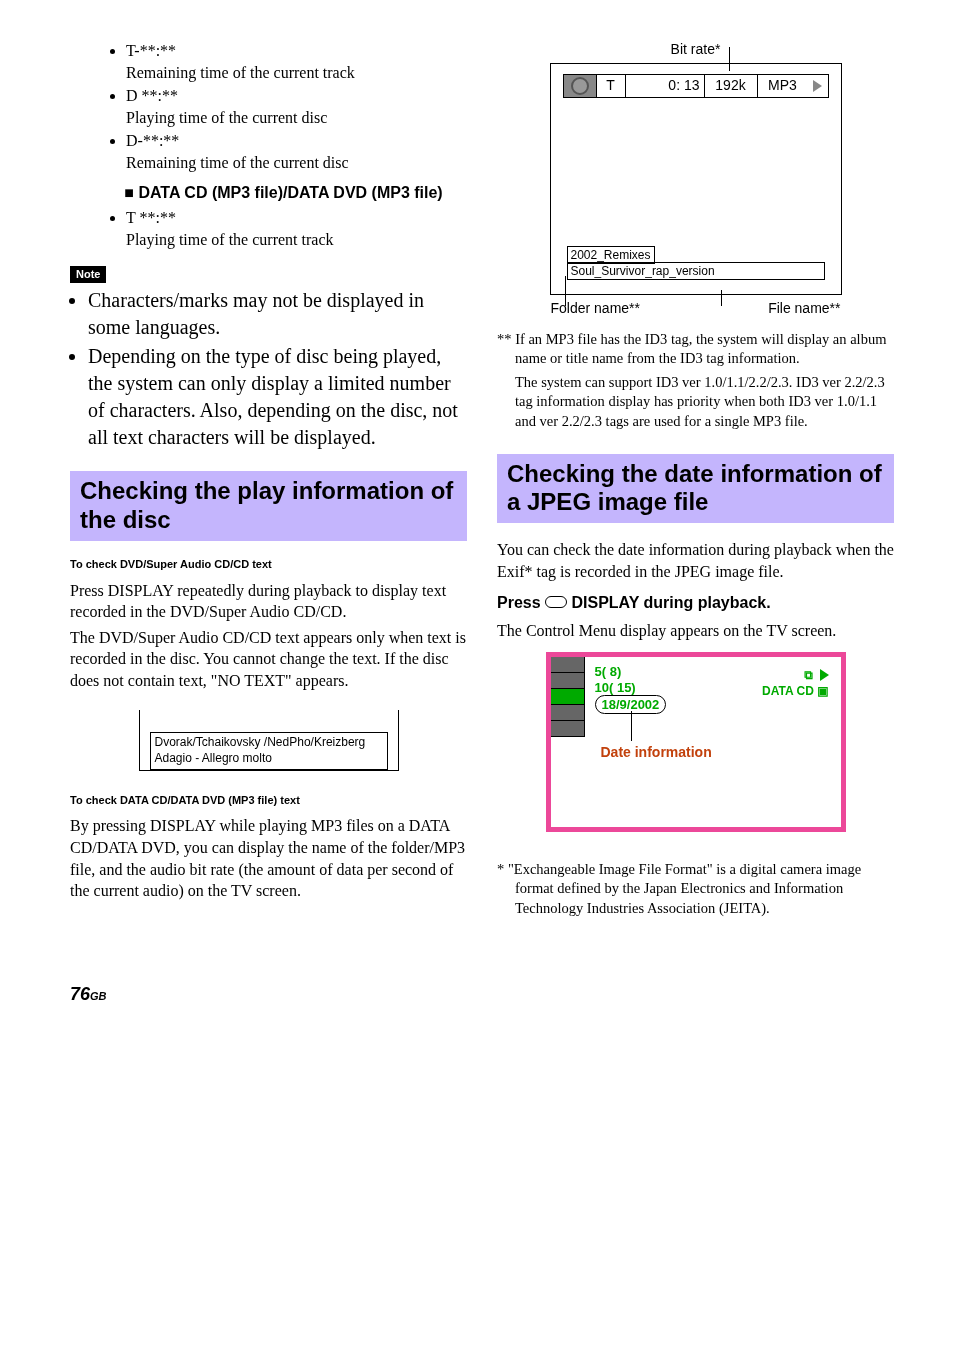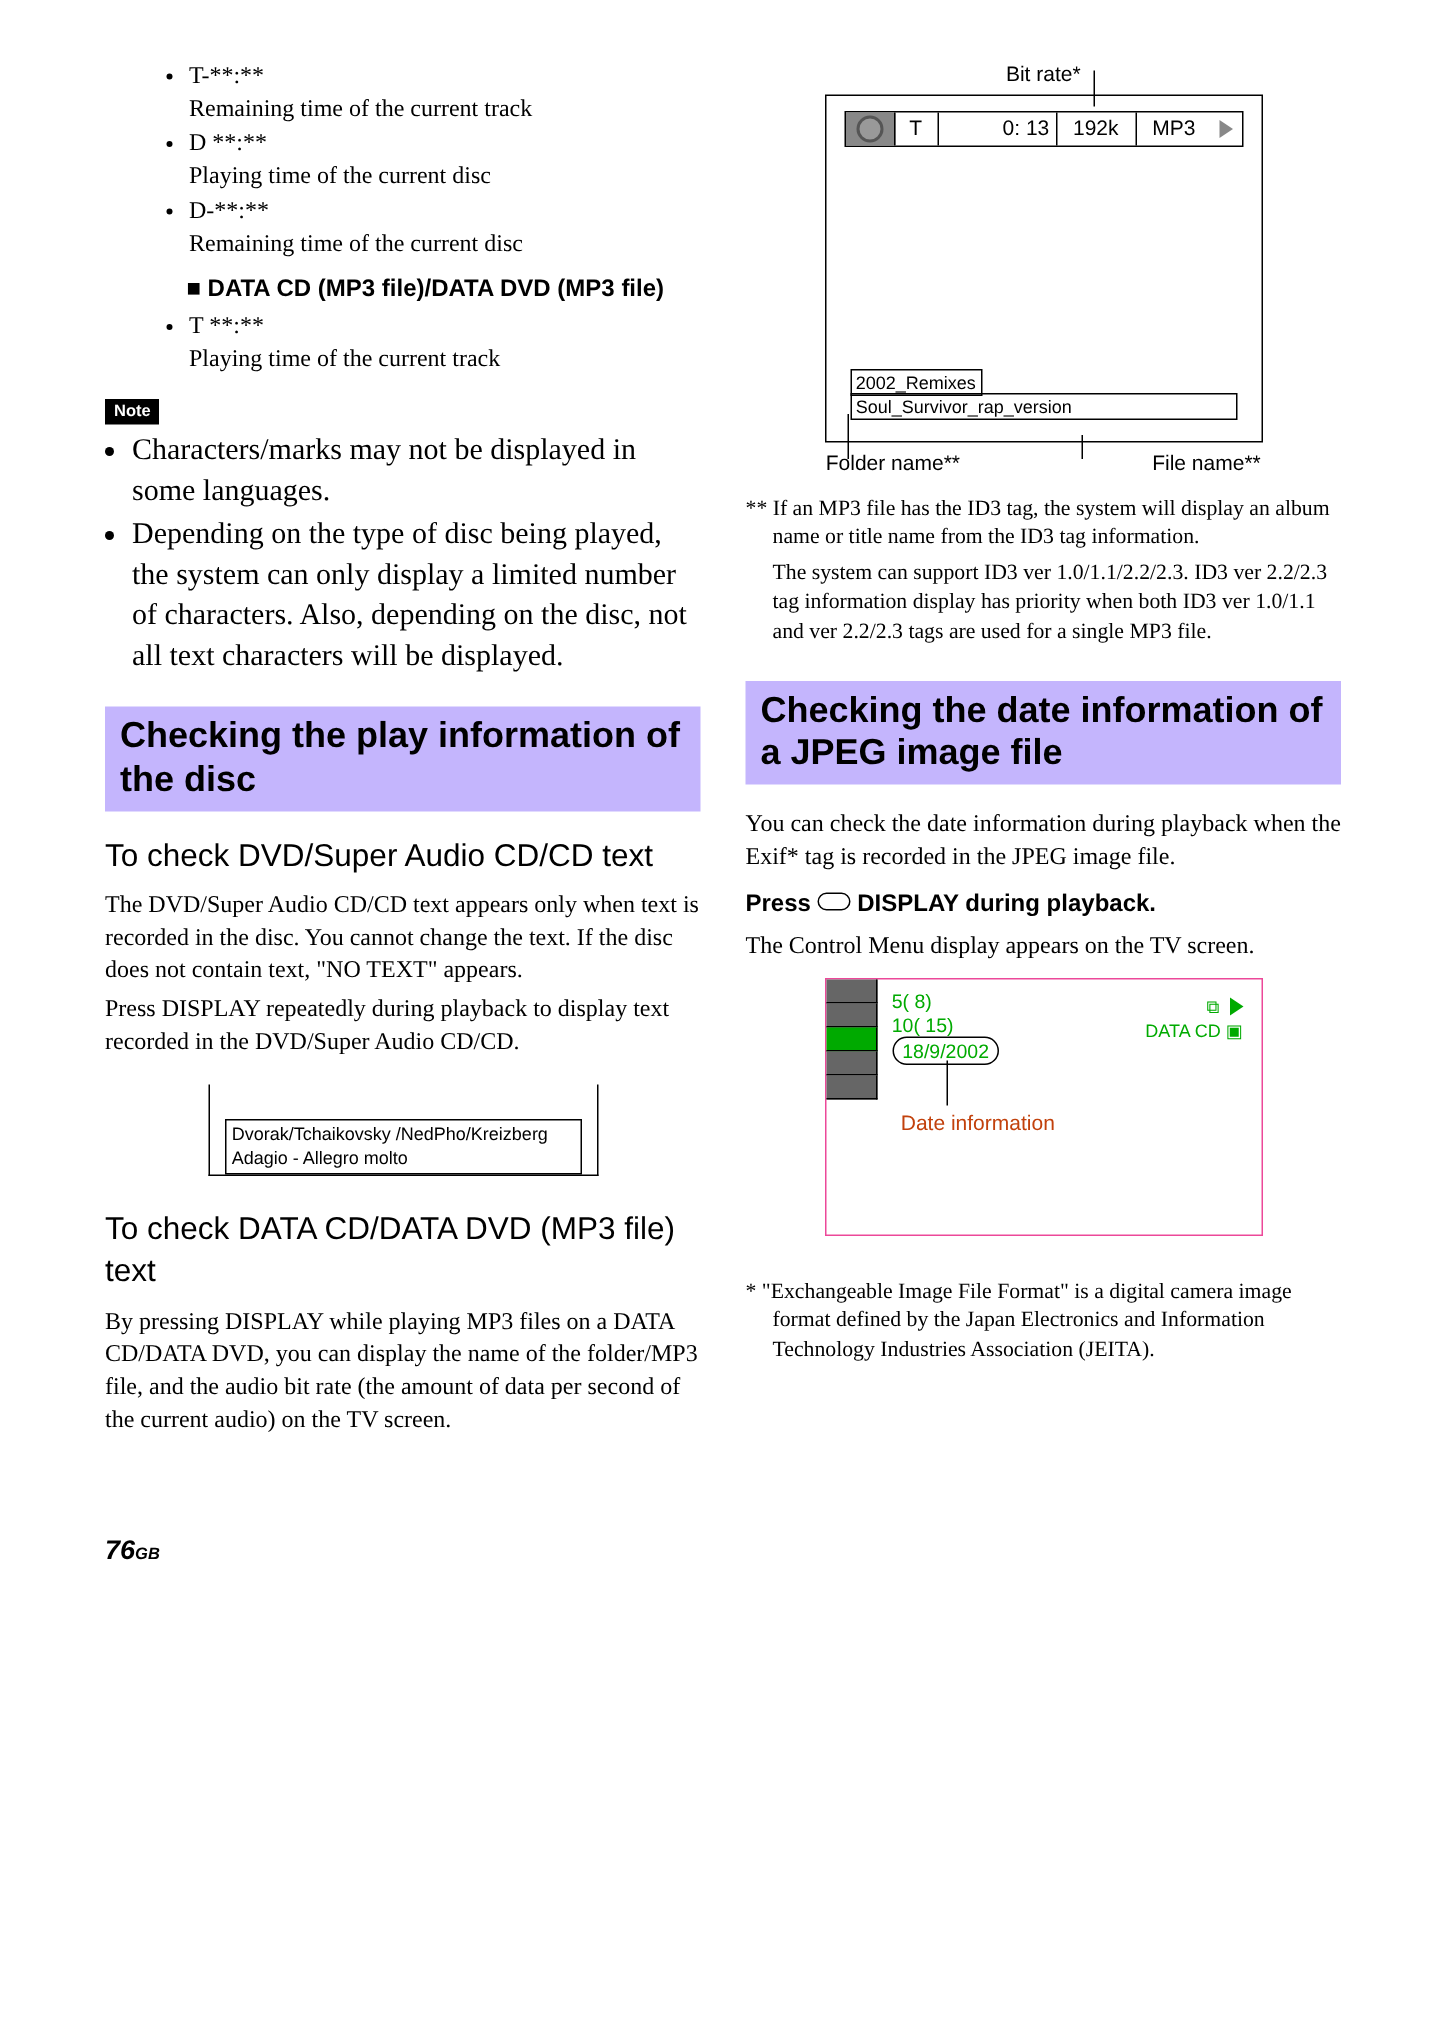--- a/index.html
+++ b/index.html
@@ -60,22 +60,22 @@
     background: #c4b5fd;
     font-family: Arial, Helvetica, sans-serif;
     font-size: 24px;
     font-weight: 900;
     padding: 6px 10px;
     margin: 10px 0 16px 0;
     line-height: 1.2;
   }
   .sub-heading {
     font-family: Arial, Helvetica, sans-serif;
-    font-size: 21px;
-    font-weight: 400;
+    font-size: 11px;
+    font-weight: 700;
     margin: 14px 0 8px 0;
   }
   p.body {
     margin: 0 0 4px 0;
   }
   .cd-text-box-outer {
     width: 260px;
     margin: 18px auto 22px auto;
   }
   .cd-text-box {
@@ -192,25 +192,26 @@
     border-radius: 50px;
     width: 20px;
     height: 10px;
     vertical-align: middle;
     position: relative;
     top: -2px;
   }
   .control-menu {
     width: 290px;
     margin: 10px auto 28px auto;
-    border: 1px solid #ec4899;
+    border: 5px solid #ec4899;
     height: 170px;
     position: relative;
     font-family: Arial, Helvetica, sans-serif;
     font-size: 12px;
+    font-weight: bold;
   }
   .cm-side {
     position: absolute;
     left: 0;
     top: 0;
     bottom: 0;
     width: 34px;
   }
   .cm-row {
     height: 15px;
@@ -290,22 +291,22 @@
 
     <div class="note-label">Note</div>
     <ul class="notes">
       <li>Characters/marks may not be displayed in some languages.</li>
       <li>Depending on the type of disc being played, the system can only display a limited number of characters. Also, depending on the disc, not all text characters will be displayed.</li>
     </ul>
 
     <div class="section-heading">Checking the play information of the disc</div>
 
     <div class="sub-heading">To check DVD/Super Audio CD/CD text</div>
+    <p class="body">Press DISPLAY repeatedly during playback to display text recorded in the DVD/Super Audio CD/CD.</p>
     <p class="body">The DVD/Super Audio CD/CD text appears only when text is recorded in the disc. You cannot change the text. If the disc does not contain text, "NO TEXT" appears.</p>
-    <p class="body">Press DISPLAY repeatedly during playback to display text recorded in the DVD/Super Audio CD/CD.</p>
 
     <div class="cd-text-box-outer">
       <div class="cd-text-box">
         <div class="cd-text-inner">
           <span>Dvorak/Tchaikovsky /NedPho/Kreizberg</span><br>
           <span>Adagio - Allegro molto</span>
         </div>
       </div>
     </div>
 

